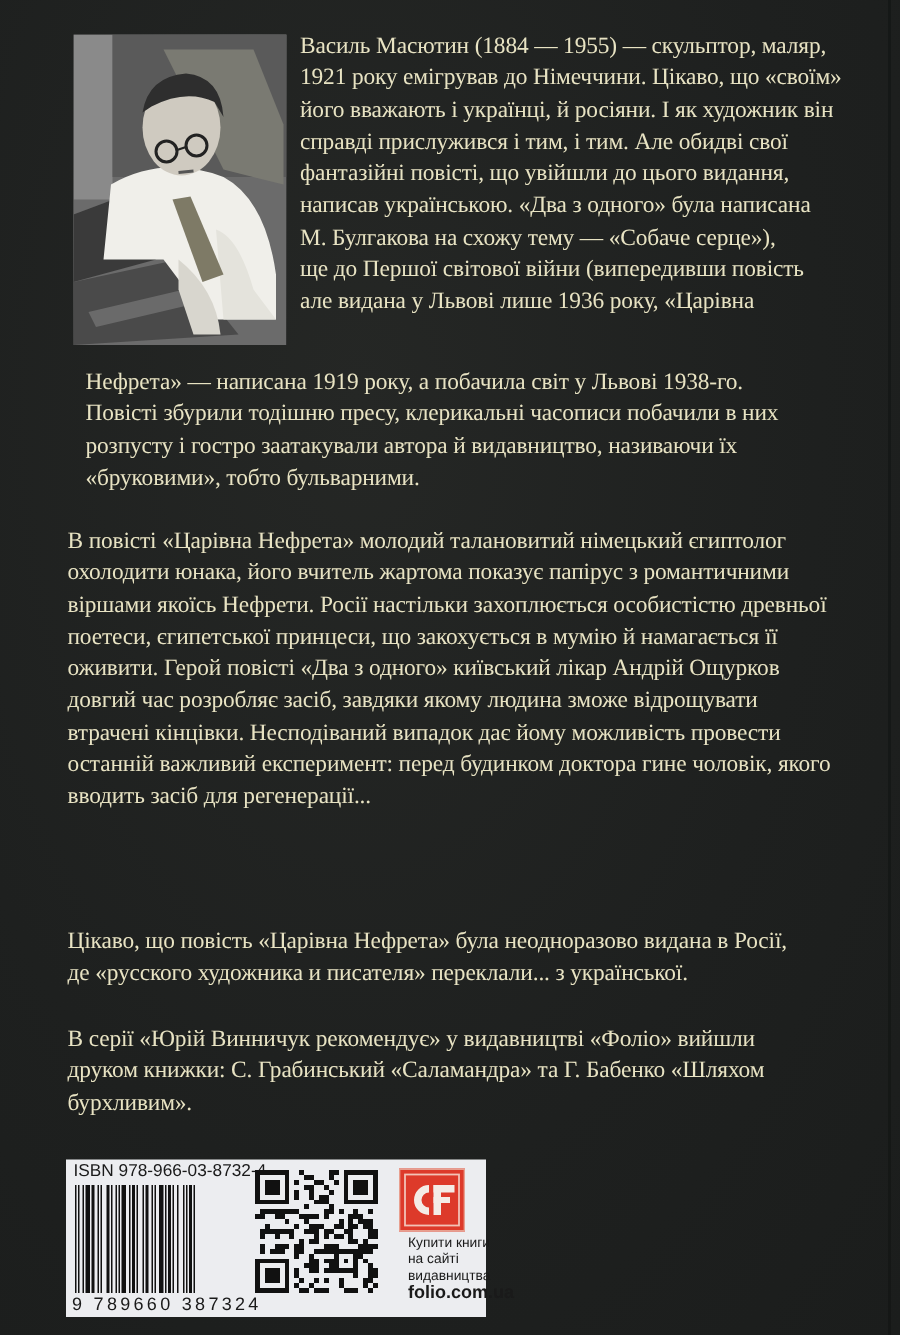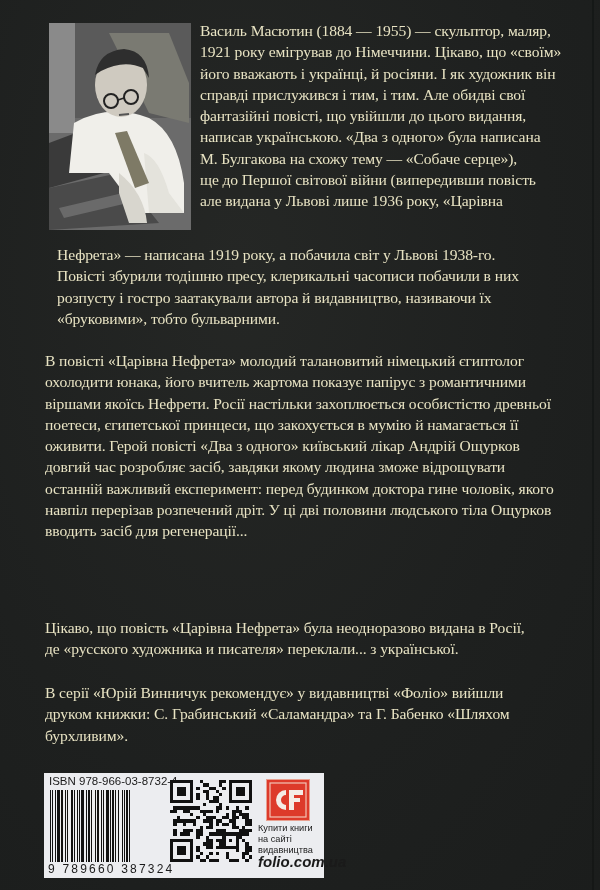--- a/index.html
+++ b/index.html
@@ -66,22 +66,22 @@
     .logo {
       position: absolute; left: 222px; top: 6px; width: 42px; height: 40px;
       background: #dd3a2a; border: 1px solid #e8a090;
     }
     .logo svg { width: 100%; height: 100%; display: block; }
     .buy-text {
       position: absolute; left: 214px; top: 50px; width: 66px;
       font-family: "Liberation Sans", "DejaVu Sans", sans-serif;
       font-size: 9.2px; line-height: 11px; color: #1a1a1a;
     }
-    .buy-text .url { font-weight: bold; font-size: 15px; font-style: italic; }
-    .buy-text span { display: block; white-space: nowrap; }
+    .buy-text .url { font-weight: bold; font-size: 12px; }
+    .buy-text span { display: block; white-space: nowrap; margin-left: 14px; }
   </style>
 </head>
 <body>
 
 <div class="cover"></div>
 <div class="spine-edge"></div>
 
 <div class="photo">
   <svg viewBox="0 0 142 207" preserveAspectRatio="none">
     <rect x="0" y="0" width="142" height="207" fill="#6b6b6b"></rect>
@@ -123,22 +123,22 @@
   <span class="line">«бруковими», тобто бульварними.</span>
 </div>
 
 <div class="text-block para2">
   <span class="line">В повісті «Царівна Нефрета» молодий талановитий німецький єгиптолог</span>
   <span class="line">охолодити юнака, його вчитель жартома показує папірус з романтичними</span>
   <span class="line">віршами якоїсь Нефрети. Росії настільки захоплюється особистістю древньої</span>
   <span class="line">поетеси, єгипетської принцеси, що закохується в мумію й намагається її</span>
   <span class="line">оживити. Герой повісті «Два з одного» київський лікар Андрій Ощурков</span>
   <span class="line">довгий час розробляє засіб, завдяки якому людина зможе відрощувати</span>
+  <span class="line">втрачені кінцівки. Несподіваний випадок дає йому можливість провести</span>
   <span class="line">останній важливий експеримент: перед будинком доктора гине чоловік, якого</span>
-  <span class="line">навпіл перерізав розпечений дріт. У ці дві половини людського тіла Ощурков</span>
   <span class="line">вводить засіб для регенерації...</span>
 </div>
 
 <div class="text-block para3">
   <span class="line">Цікаво, що повість «Царівна Нефрета» була неодноразово видана в Росії,</span>
   <span class="line">де «русского художника и писателя» переклали... з української.</span>
 </div>
 
 <div class="text-block para4">
   <span class="line">В серії «Юрій Винничук рекомендує» у видавництві «Фоліо» вийшли</span>

